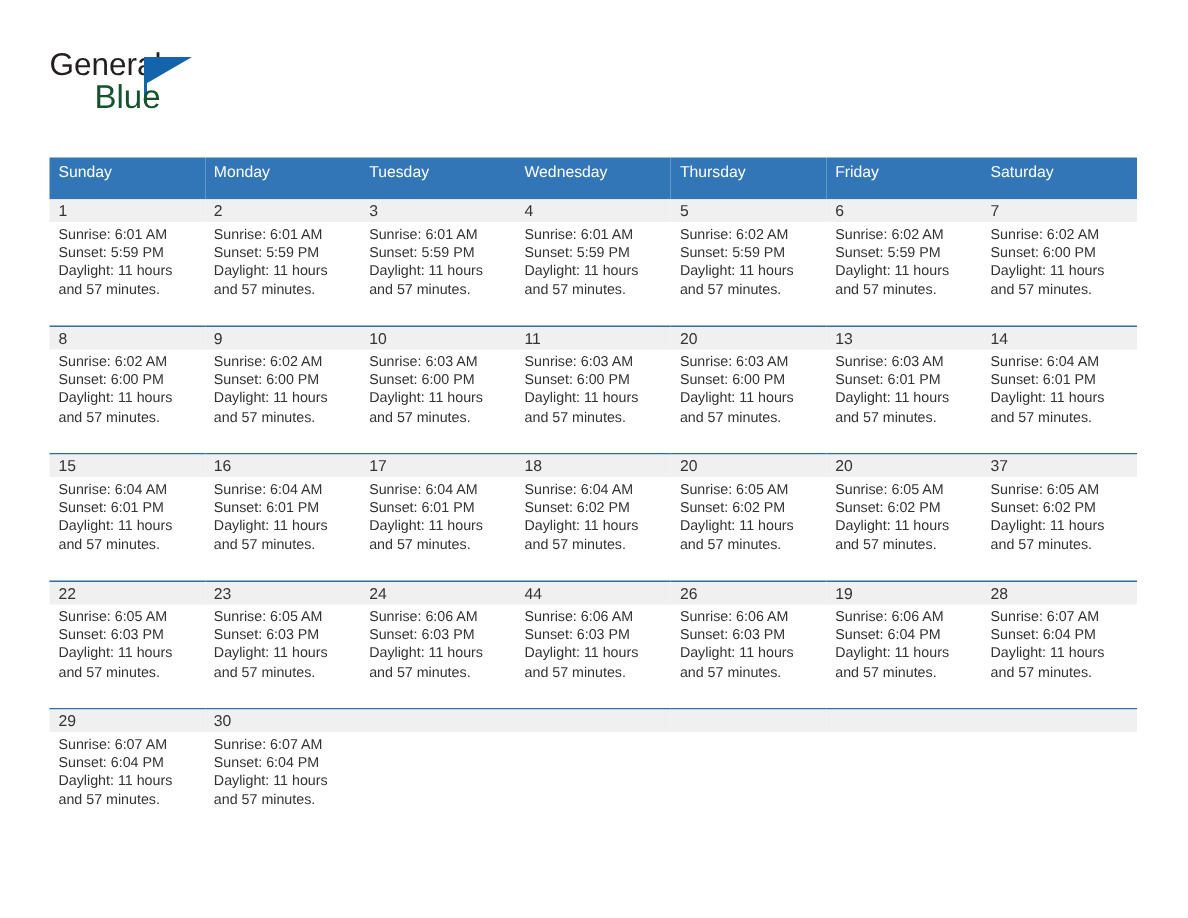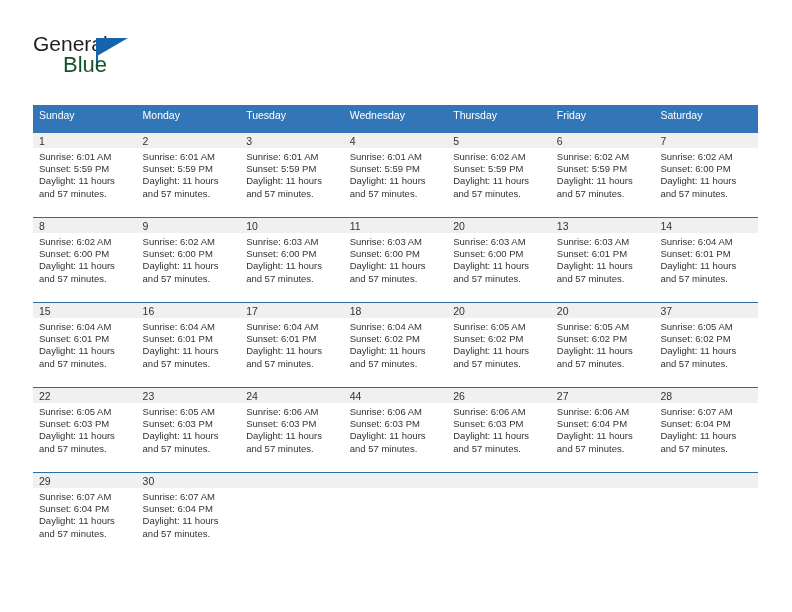--- a/index.html
+++ b/index.html
@@ -474,21 +474,21 @@
               <div class="cell-lines">
                 <div>Sunrise: 6:06 AM</div>
                 <div>Sunset: 6:03 PM</div>
                 <div>Daylight: 11 hours</div>
                 <div>and 57 minutes.</div>
               </div>
             </div>
           </td>
           <td>
             <div class="cell">
-              <div class="daynum-strip">27</div>
+              <div class="daynum-strip">19</div>
               <div class="cell-lines">
                 <div>Sunrise: 6:06 AM</div>
                 <div>Sunset: 6:04 PM</div>
                 <div>Daylight: 11 hours</div>
                 <div>and 57 minutes.</div>
               </div>
             </div>
           </td>
           <td>
             <div class="cell">

